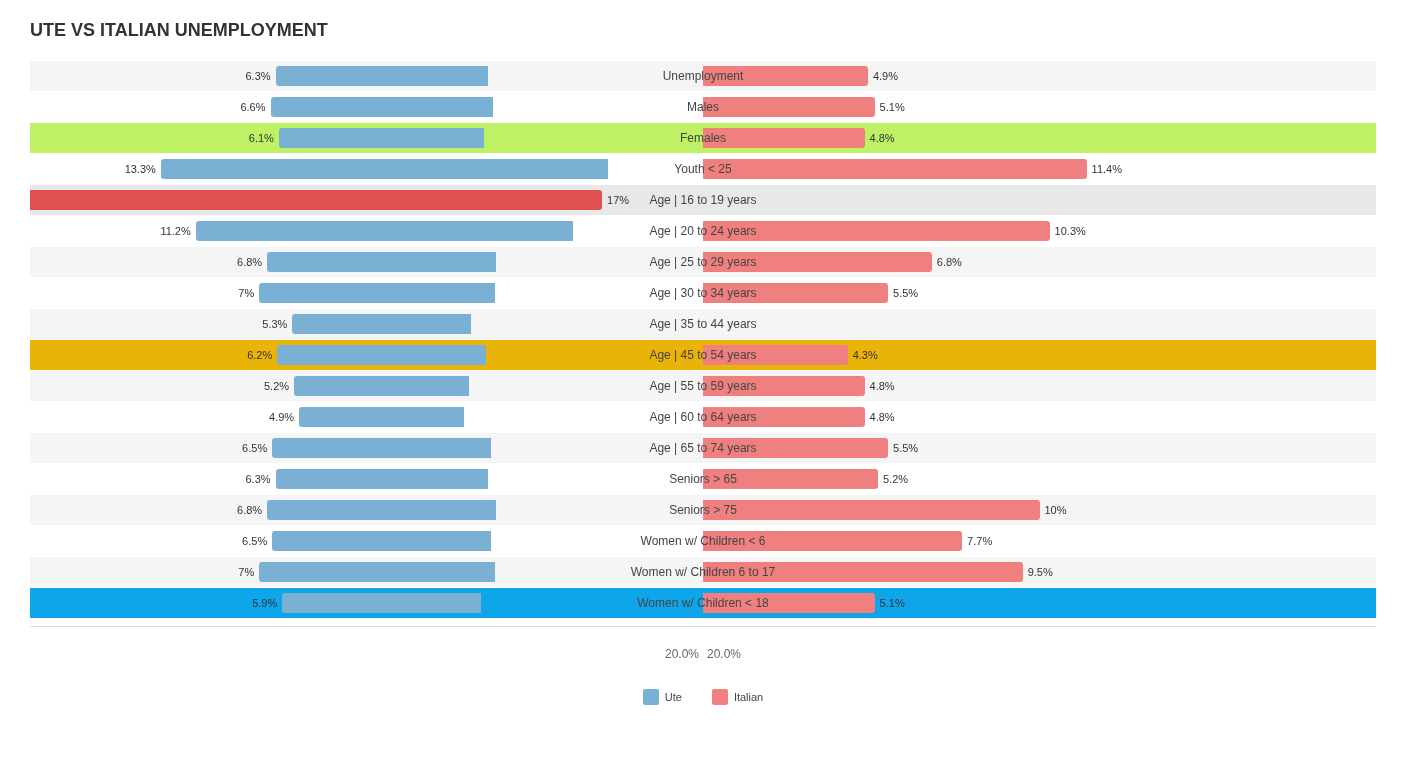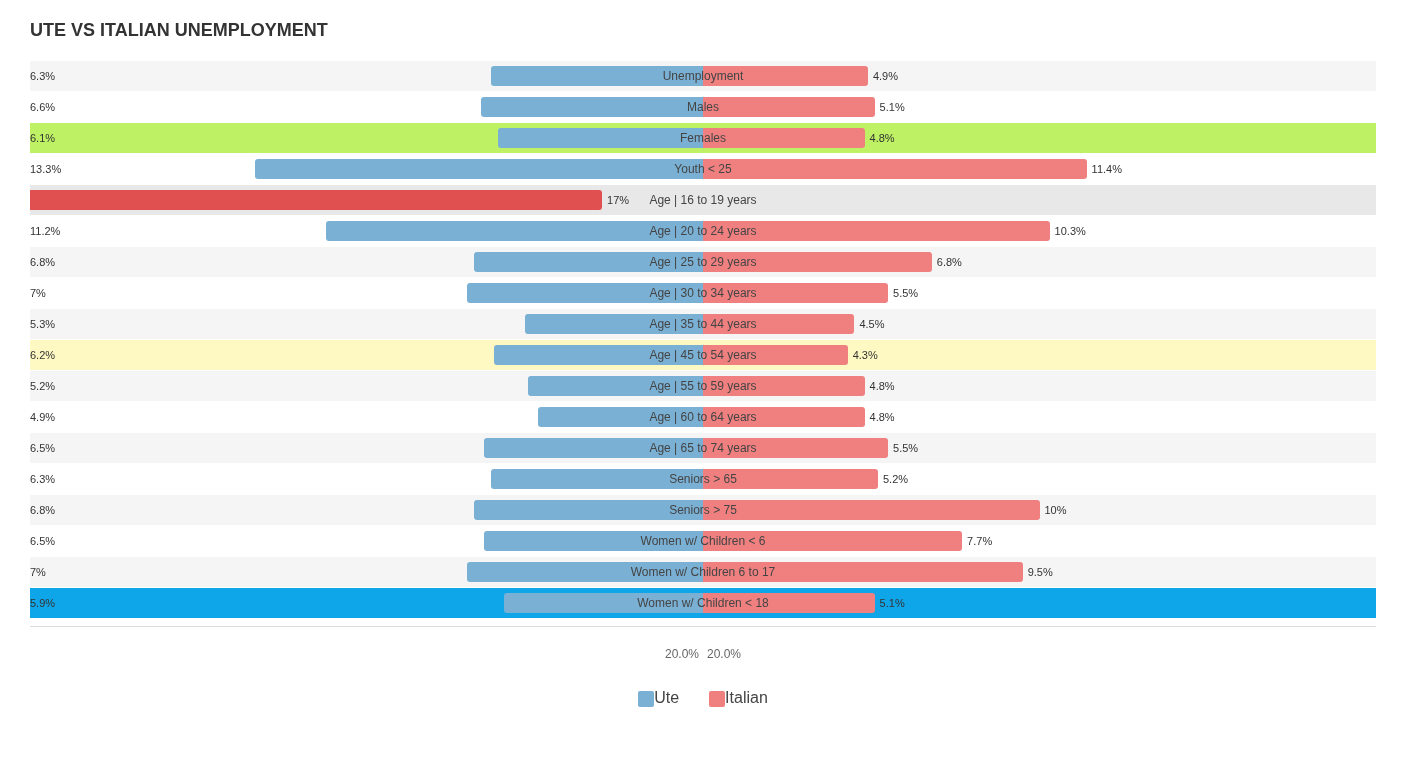--- a/index.html
+++ b/index.html
@@ -49,22 +49,23 @@
     }
     .legend {
       display: flex;
       align-items: center;
       justify-content: center;
       margin-top: 8px;
       gap: 30px;
     }
     .legend-item {
       display: flex;
-      align-items: flex-end;
-      font-size: 16px;
+      align-items: center;
+      gap: 6px;
+      font-size: 11px;
       color: #444;
     }
     .legend-box {
       width: 16px;
       height: 16px;
       border-radius: 2px;
     }
 
     
     .chart-rows {
@@ -82,21 +83,21 @@
     .chart-row:nth-child(even) { background: #ffffff; }
 
     .half {
       width: 50%;
       height: 26px;
       display: flex;
       align-items: center;
       position: relative;
     }
     .half-left {
-      justify-content: space-between;
+      justify-content: center;
     }
     .half-right {
       justify-content: flex-start;
     }
 
     .blue-bar {
       height: 20px;
       background: #7ab0d4;
       border-radius: 3px 0 0 3px;
       display: flex;
@@ -227,26 +228,22 @@
       <div class="pink-bar" style="width:27.500000000000004%; max-width:100%;"></div>
       <span class="val-right">5.5%</span>
     </div>
   </div>
         <div class="chart-row" style="background: rgb(245, 245, 245);">
     <div class="half half-left">
       <span class="val-left">5.3%</span>
       <div class="blue-bar" style="width:26.5%; max-width:100%;"></div>
     </div>
     <div class="row-label">Age | 35 to 44 years</div>
-    <div class="half half-right">
-      <div class="pink-bar" style="width:22.5%; max-width:100%;"></div>
-      <span class="val-right">4.5%</span>
-    </div>
-  </div>
-        <div class="chart-row" style="background: #fef9c3;">
+  </div>
+        <div class="chart-row" style="background: #eab308;">
     <div class="half half-left">
       <span class="val-left">6.2%</span>
       <div class="blue-bar" style="width:31%; max-width:100%;"></div>
     </div>
     <div class="row-label">Age | 45 to 54 years</div>
     <div class="half half-right">
       <div class="pink-bar" style="width:21.5%; max-width:100%;"></div>
       <span class="val-right">4.3%</span>
     </div>
   </div>

